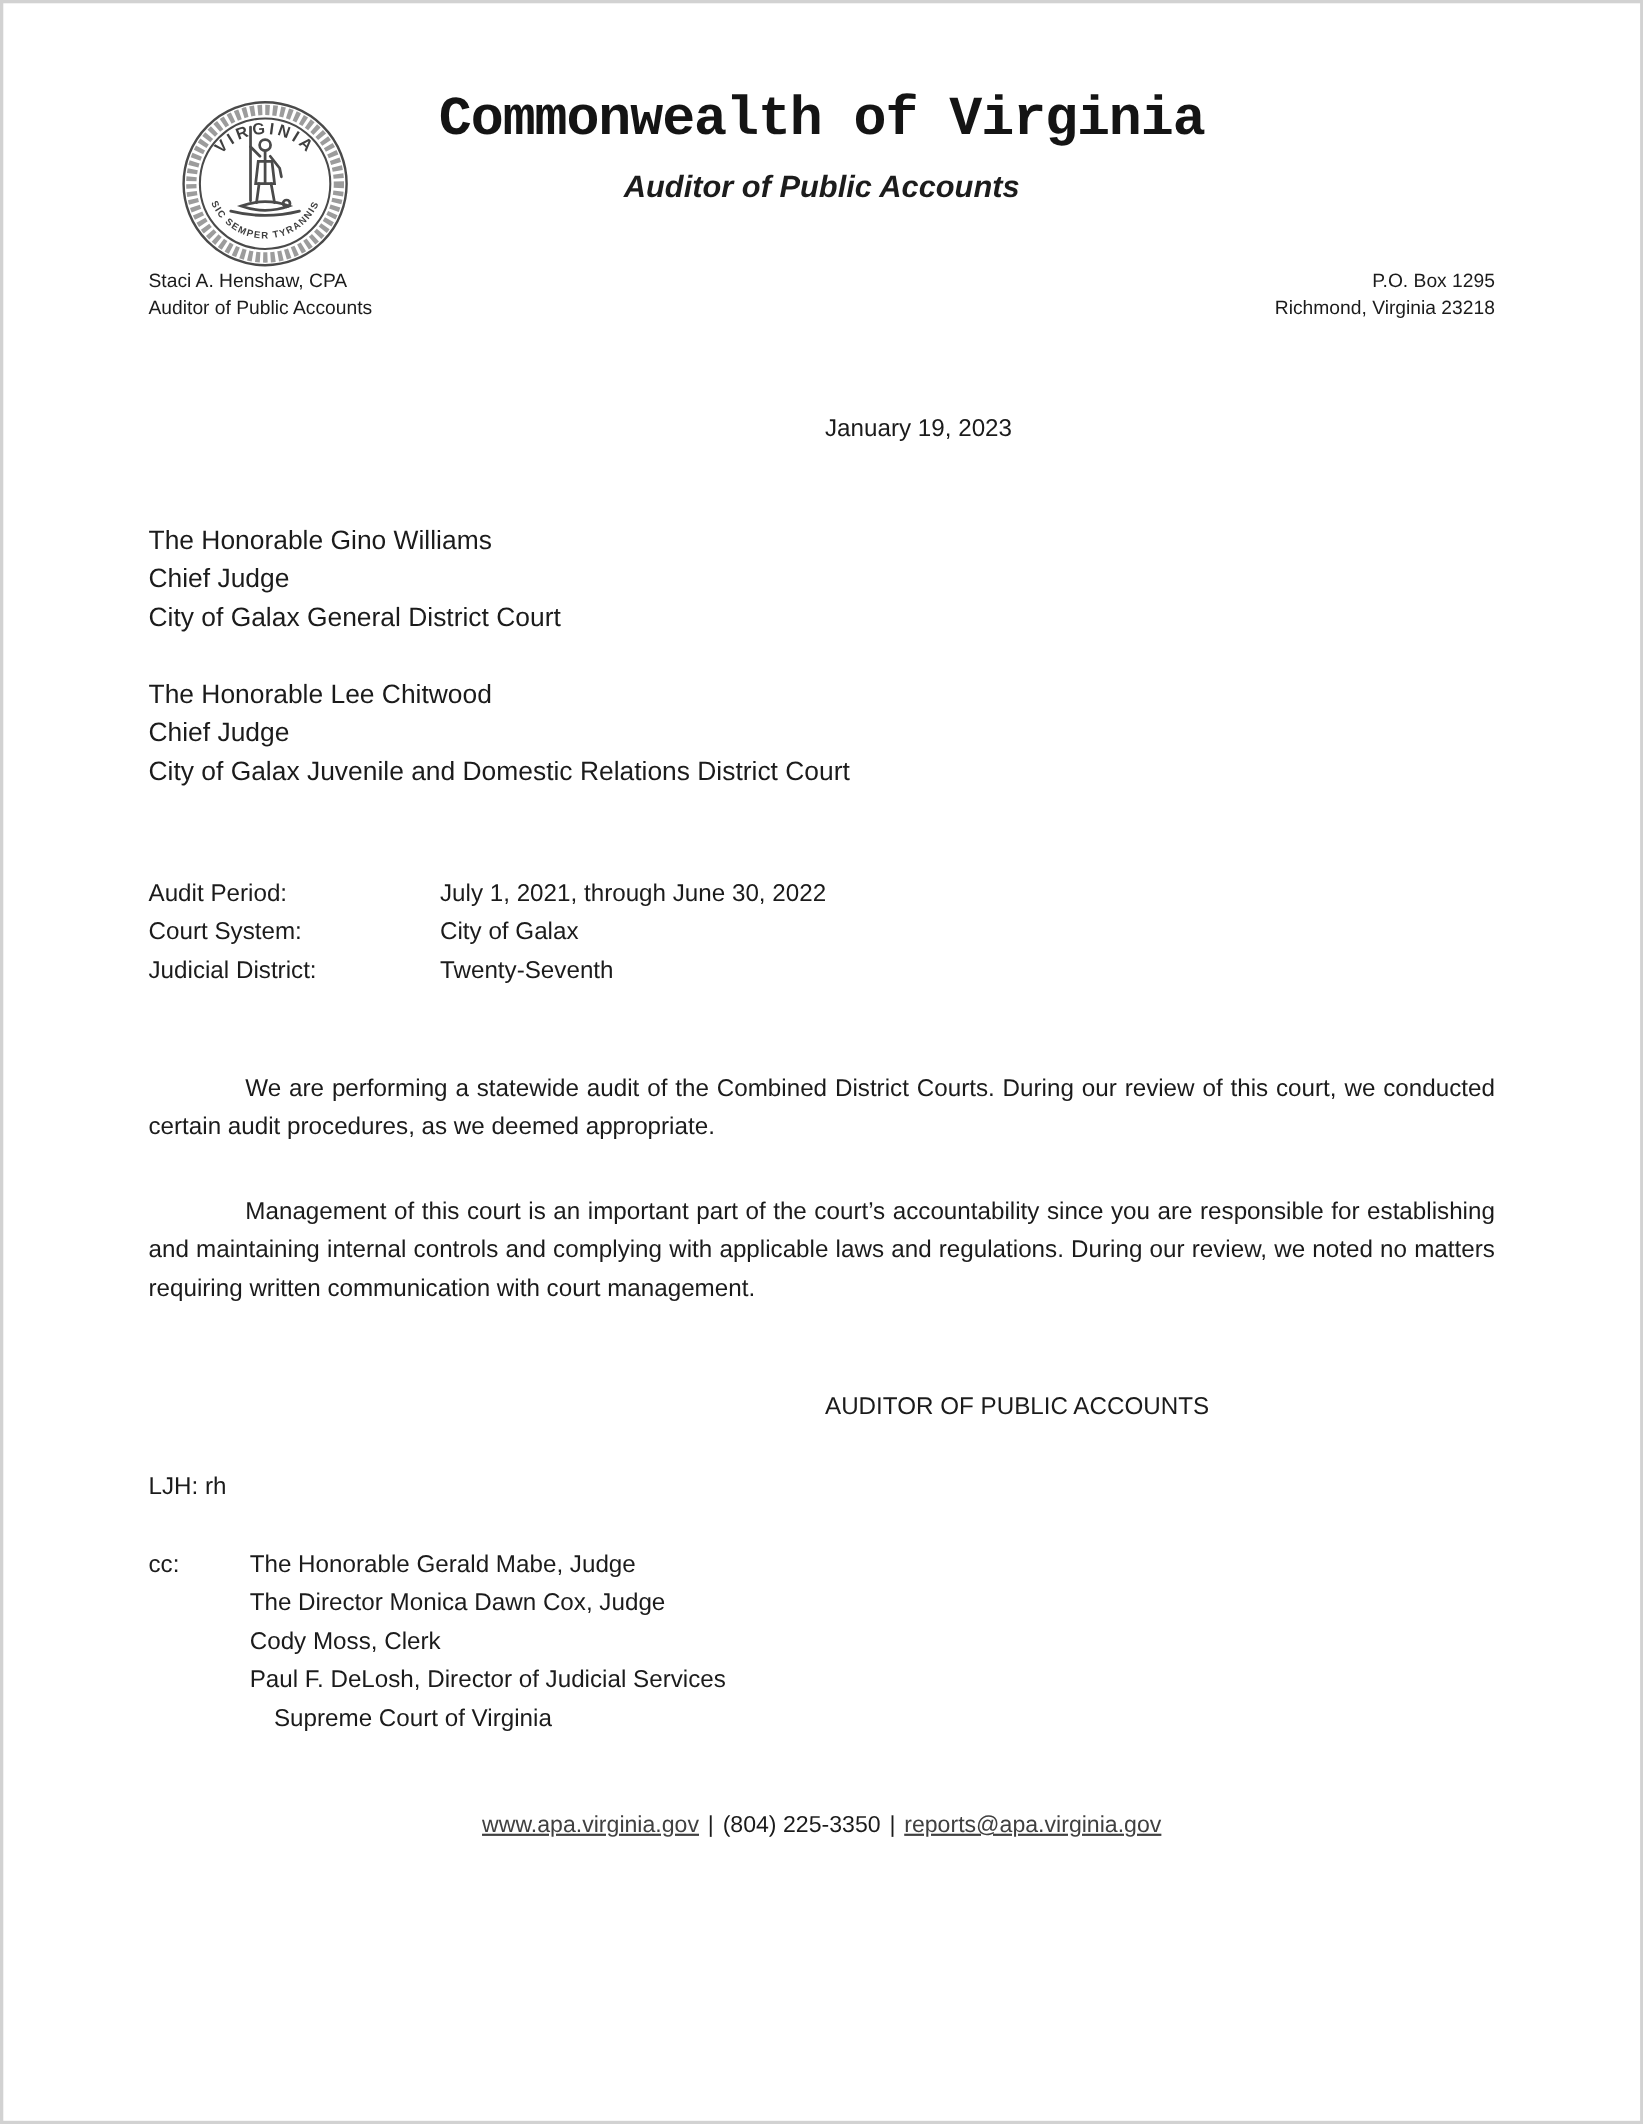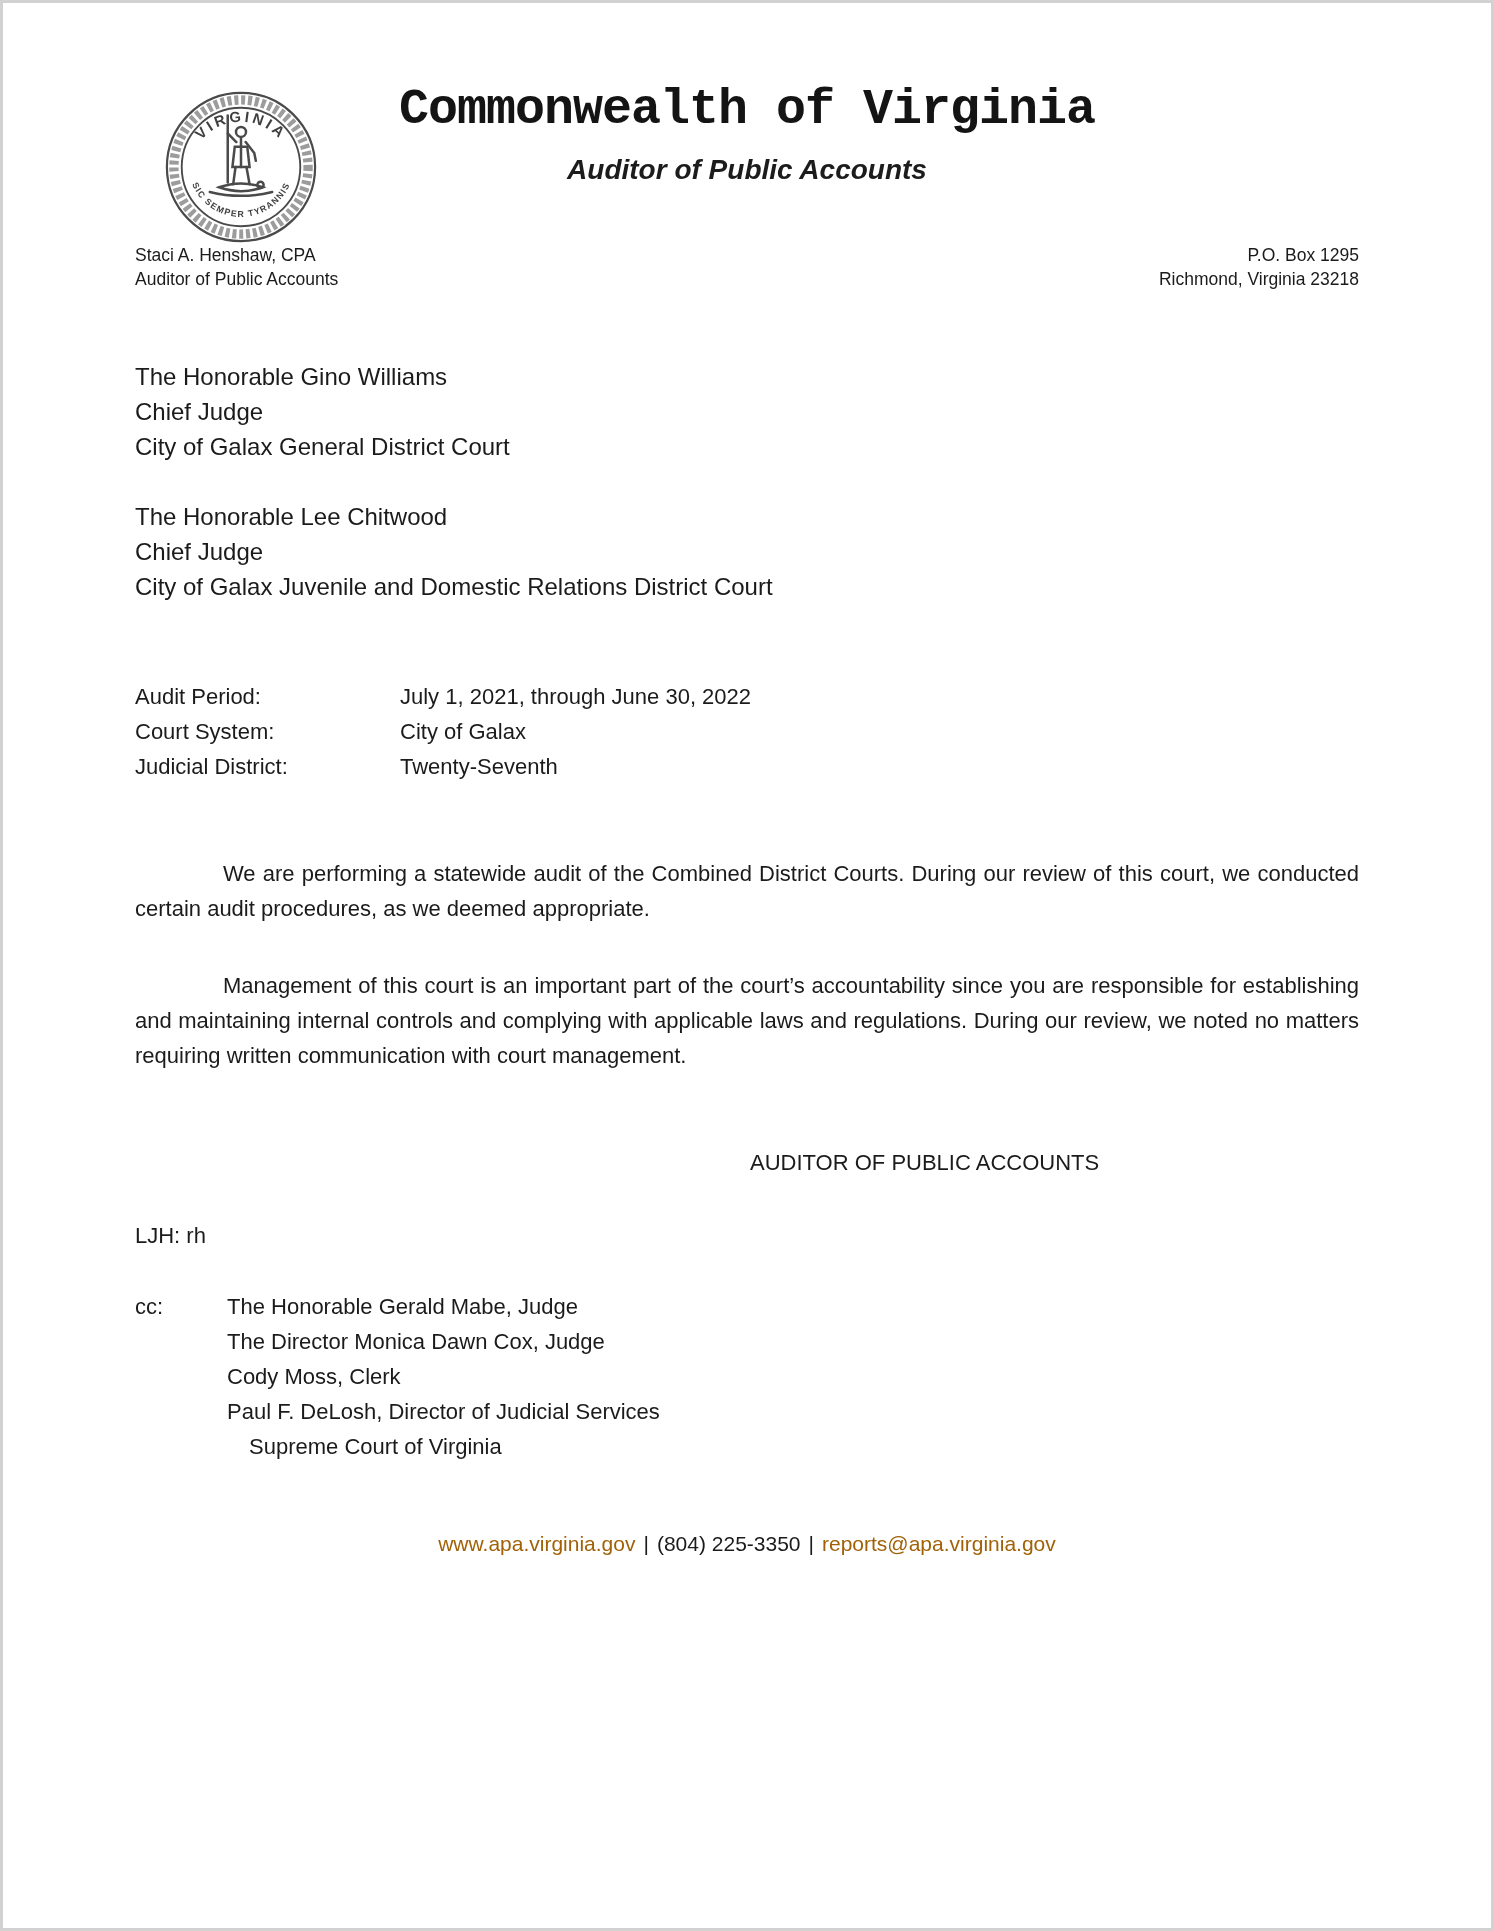--- a/index.html
+++ b/index.html
@@ -56,21 +56,21 @@
   .cc-block{margin-top:36px;display:flex;font-size:22px;line-height:35px;}
   .cc-label{width:92px;flex:0 0 92px;}
   .cc-indent{padding-left:22px;}
   
   .footer{
     margin-top:62px;
     text-align:center;
     font-size:21px;line-height:35px;
     color:#1b1b1b;
   }
-  .footer a{color:#a16207;cursor:pointer;}
+  .footer a{color:#404040;text-decoration:underline;cursor:pointer;}
   .footer .sep{padding:0 8px;}
   
   .seal .ring{fill:none;stroke:#4a4a4a;}
   .seal text{fill:#3f3f3f;font-family:"Liberation Sans",sans-serif;}
   .seal .figure{stroke:#4a4a4a;fill:none;stroke-width:1.6;stroke-linecap:round;}
 </style>
 </head>
 <body>
 
 <div class="page">
@@ -114,20 +114,21 @@
       <div class="contact-left">
         <div>Staci A. Henshaw, CPA</div>
         <div>Auditor of Public Accounts</div>
       </div>
       <div class="contact-right">
         <div>P.O. Box 1295</div>
         <div>Richmond, Virginia 23218</div>
       </div>
     </div>
 
+    <div class="date">January 19, 2023</div>
 
     <div class="recipient first">
       <div>The Honorable Gino Williams</div>
       <div>Chief Judge</div>
       <div>City of Galax General District Court</div>
     </div>
     <div class="recipient second">
       <div>The Honorable Lee Chitwood</div>
       <div>Chief Judge</div>
       <div>City of Galax Juvenile and Domestic Relations District Court</div>

